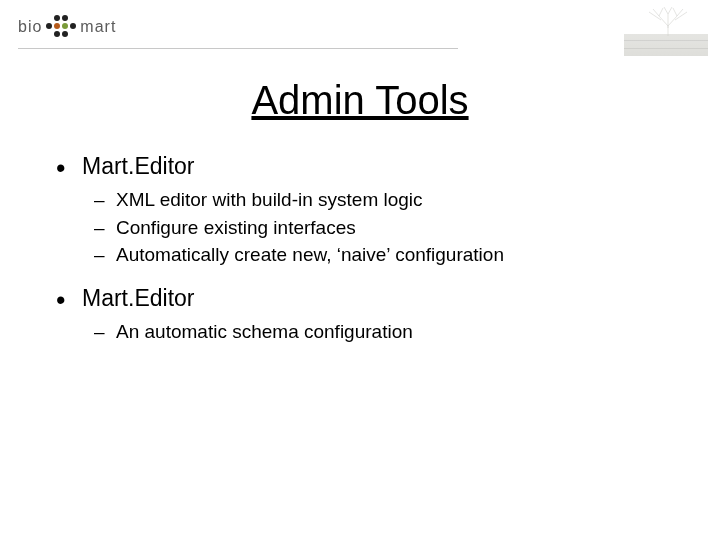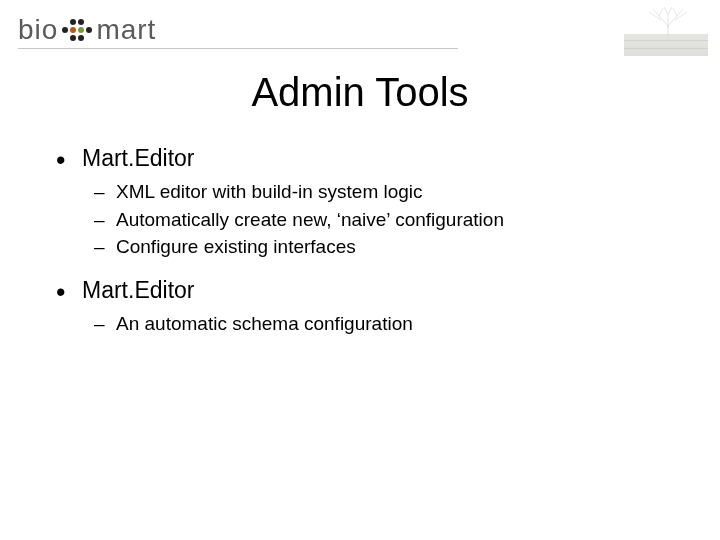--- a/index.html
+++ b/index.html
@@ -15,21 +15,21 @@
   .header {
     position: relative;
     height: 60px;
   }
   .logo {
     position: absolute;
     left: 18px;
     top: 14px;
   }
   .logo-text {
-    font-size: 28px;
+    font-size: 16px;
     font-weight: 300;
     letter-spacing: 1px;
     color: #5b5b5b;
   }
   .logo-text .b1 { font-weight: 300; }
   .logo-grid {
     display: inline-block;
     vertical-align: middle;
     margin: 0 3px 3px 3px;
   }
@@ -83,22 +83,23 @@
   .bldg::after {
     content: "";
     position: absolute;
     left: 0; right: 0; top: 14px; height: 1px;
     background: rgba(0,0,0,0.15);
   }
   .title {
     text-align: center;
     font-size: 40px;
     font-weight: 400;
-    margin-top: 10px;
+    margin-top: 18px;
     font-family: Verdana, Geneva, sans-serif;
+    text-decoration: underline;
   }
   .content {
     margin-top: 30px;
     padding-left: 50px;
     padding-right: 40px;
   }
   .l1 {
     font-size: 23px;
     margin-top: 16px;
     margin-bottom: 6px;
@@ -169,18 +170,18 @@
     </svg>
     <div class="bldg"></div>
   </div>
 </div>
 
 <h1 class="title">Admin Tools</h1>
 
 <div class="content">
   <div class="l1">Mart.Editor</div>
   <div class="l2">XML editor with build-in system logic</div>
+  <div class="l2">Configure existing interfaces</div>
   <div class="l2">Automatically create new, ‘naive’ configuration</div>
-  <div class="l2">Configure existing interfaces</div>
 
   <div class="l1">Mart.Editor</div>
   <div class="l2">An automatic schema configuration</div>
 </div>
 
 </body></html>

